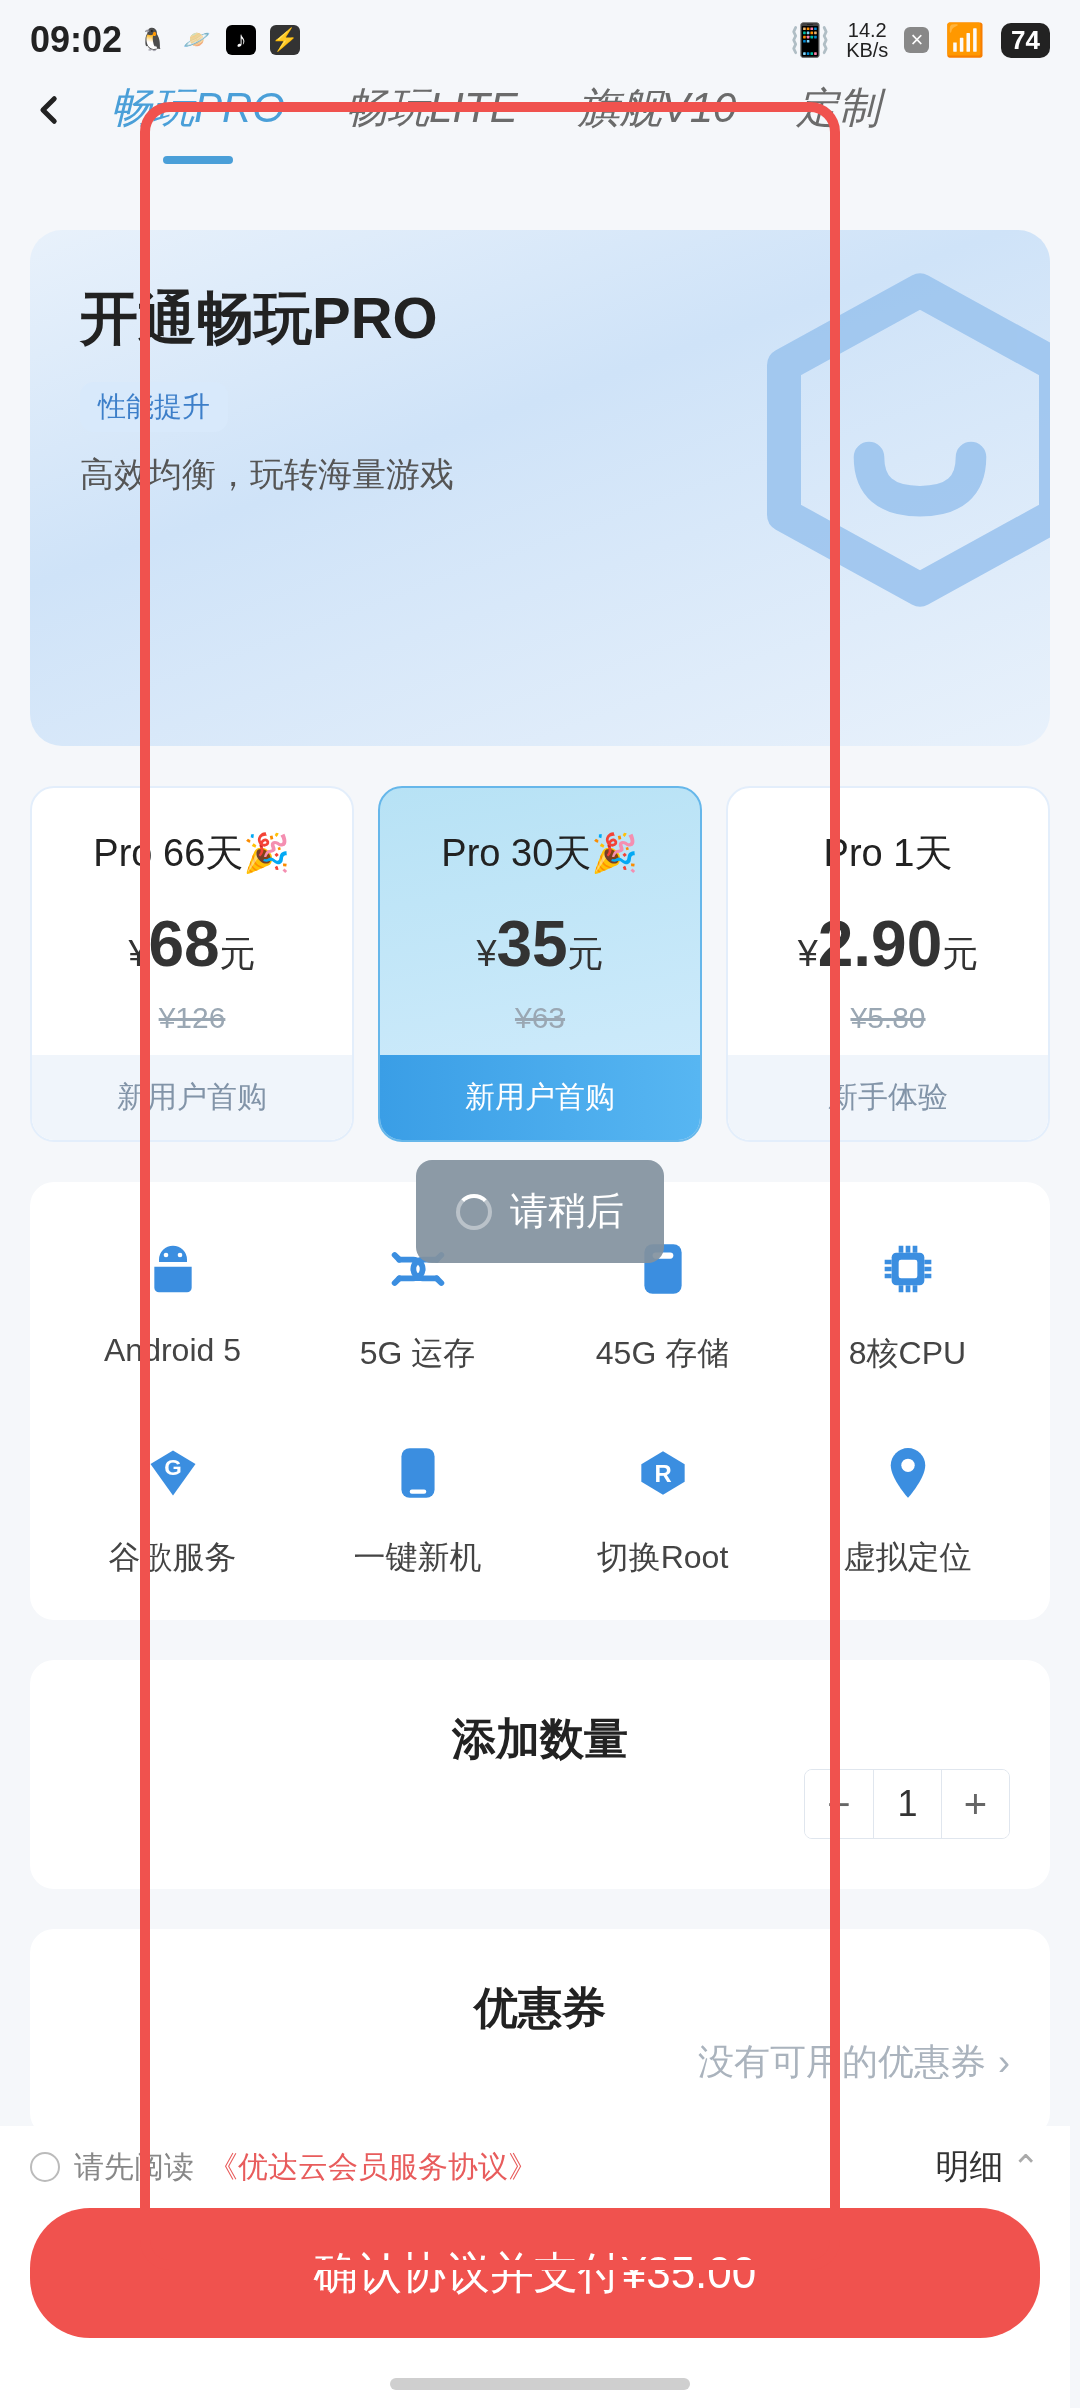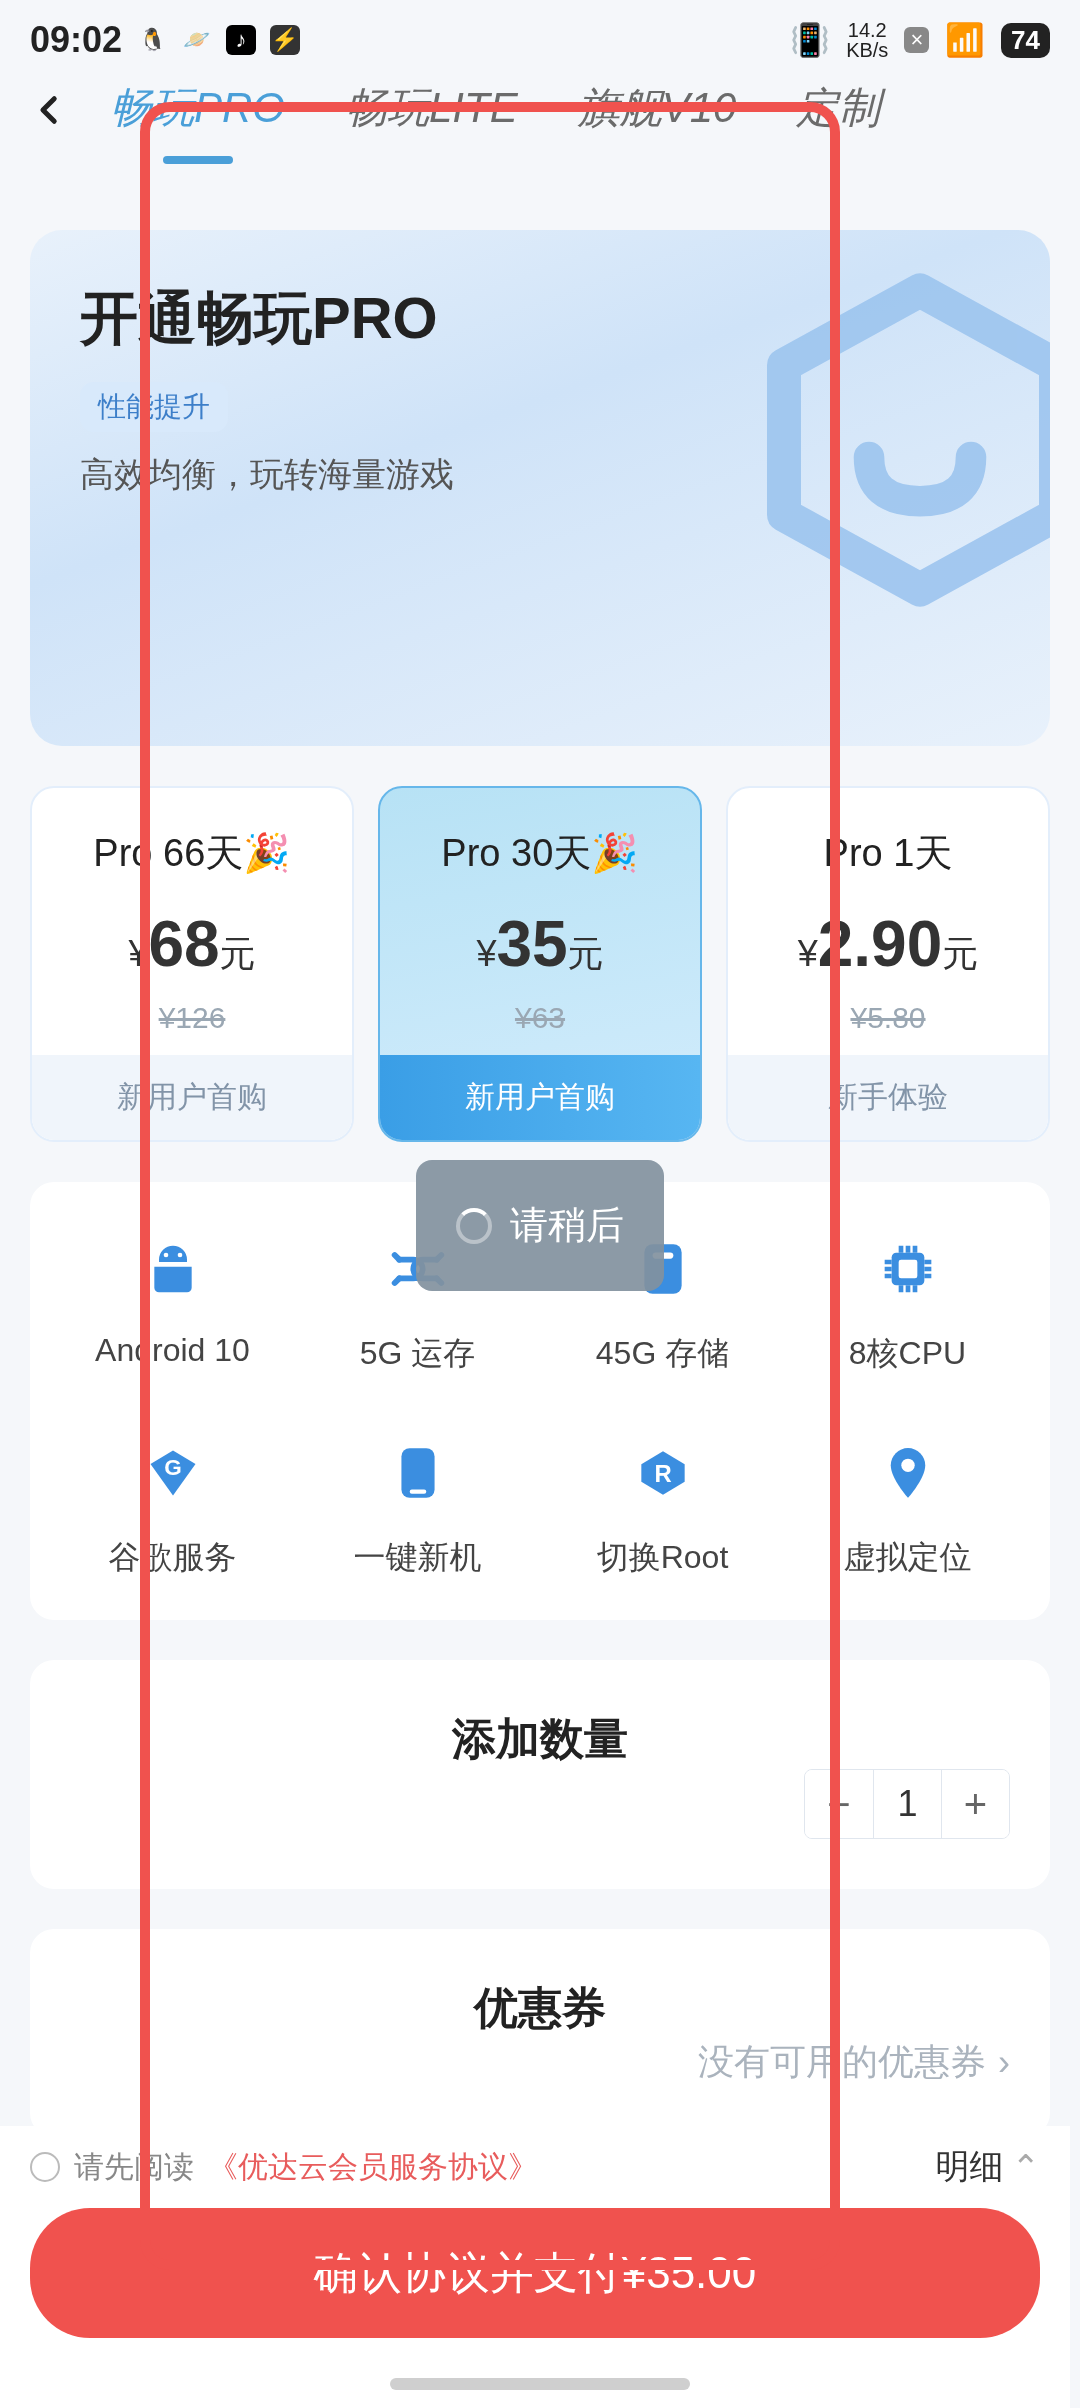--- a/index.html
+++ b/index.html
@@ -136,21 +136,21 @@
       margin-top: 18px;
       background:#f0524e; color:#fff;
       border:none; border-radius: 60px;
       width:100%; height: 130px;
       font-size: 44px;
     }
 
     .toast {
       position:absolute; left:50%; top:1160px; transform:translateX(-50%);
       background: rgba(130,145,158,.92); color:#fff;
-      border-radius: 16px; padding: 40px 40px;
+      border-radius: 16px; padding: 26px 40px;
       font-size: 38px; display:flex; align-items:center; gap:18px;
     }
     .spinner {
       width:36px; height:36px; border:4px solid rgba(255,255,255,.4);
       border-top-color:#fff; border-radius:50%;
     }
     .redframe {
       position:absolute; top:102px; left:140px;
       width:700px; height:2168px;
       border:10px solid #f0524e; border-radius:30px;
@@ -231,21 +231,21 @@
 
 <div class="features">
   <div class="feat">
     <div class="fi">
         <svg width="56" height="56" viewBox="0 0 24 24" fill="#3b8ee0">
           <path d="M6 8a6 6 0 0112 0v1H6V8zm-2 3h16v9a2 2 0 01-2 2H6a2 2 0 01-2-2v-9z"></path>
           <circle cx="9" cy="6" r="1" fill="#fff"></circle>
           <circle cx="15" cy="6" r="1" fill="#fff"></circle>
         </svg>
       </div>
-    <div class="lbl">Android 10</div>
+    <div class="lbl">Android 5</div>
   </div>
   <div class="feat">
     <div class="fi">
         <svg width="56" height="56" viewBox="0 0 24 24" fill="none" stroke="#3b8ee0" stroke-width="2.5" stroke-linecap="round">
           <path d="M4 8h6a4 4 0 010 8H4m16 0h-6a4 4 0 010-8h6"></path>
           <path d="M4 8l-2-2m2 10l-2 2m18-10l2-2m-2 10l2 2"></path>
         </svg>
       </div>
     <div class="lbl">5G 运存</div>
   </div>

